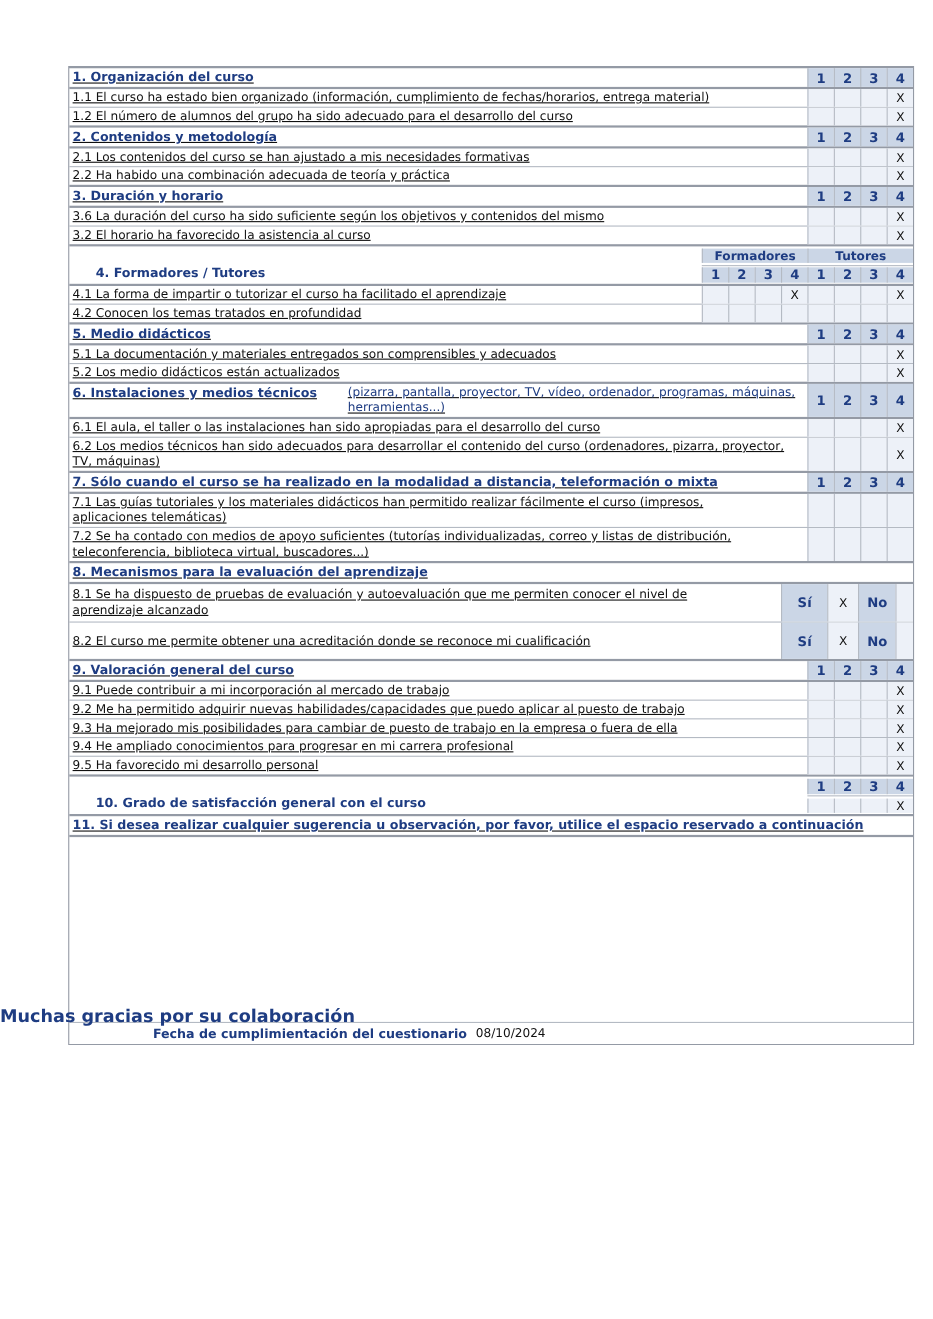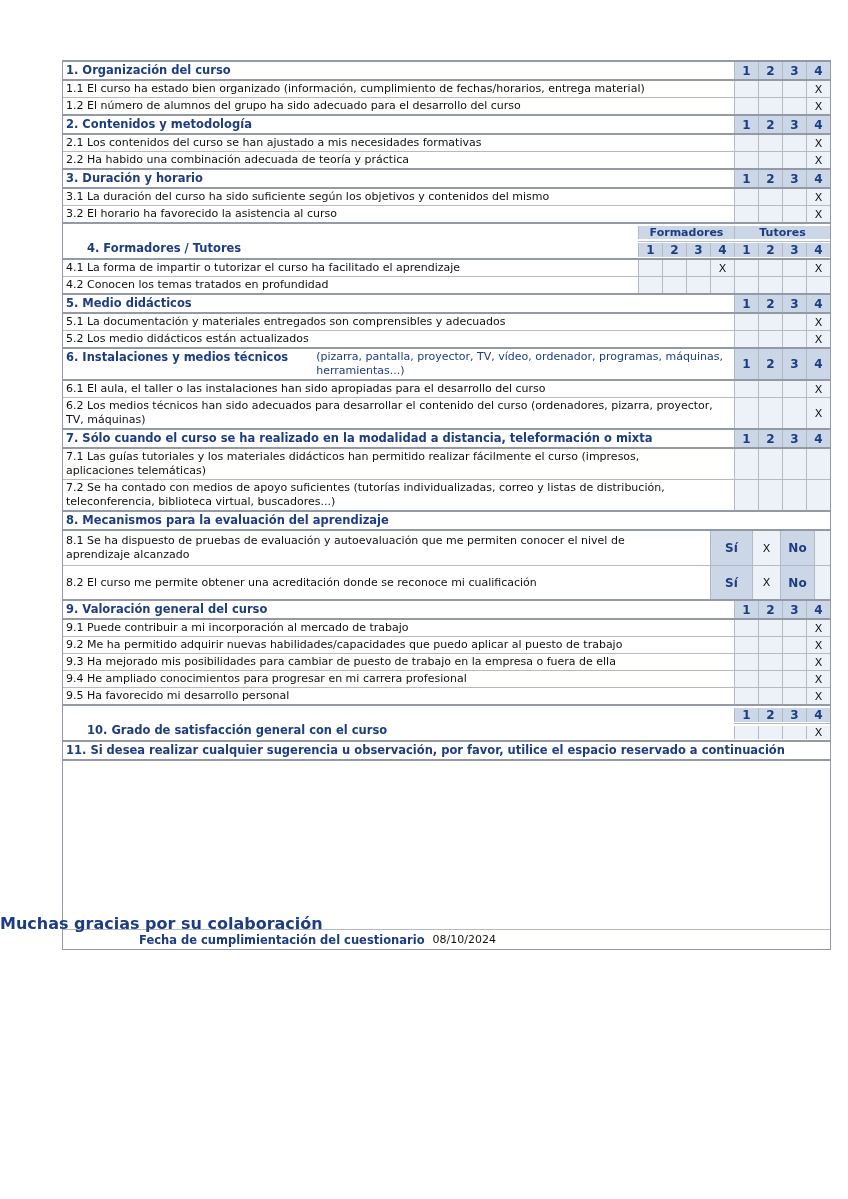--- a/index.html
+++ b/index.html
@@ -10,21 +10,21 @@
   .form-table { position:absolute; left:62px; top:60px; width:769px;
     border:1px solid var(--border_dark); border-top:2px solid var(--border_dark);
     background:#fff; }
 
   .r { display:flex; align-items:stretch; border-top:1px solid var(--border); }
   .r.sec { border-top:2px solid var(--border_dark); border-bottom:2px solid var(--border_dark); }
   .r.nt { border-top:none;gap:24px; }
   .r:first-child { border-top:none; }
 
   .qtext { flex:1; padding:1px 0 1px 3px; font-size:11px; line-height:14px;
-    color:#101010; min-width:0; }
+    color:#101010; min-width:0;text-decoration:underline; }
   .sec-title { font-weight:bold; color:var(--navy); font-size:11.5px; line-height:15px; }
   .sec-note { color:var(--navy); font-size:11px; line-height:14px; font-weight:normal; }
   .sec-flex { display:flex; gap:28px; }
   .sec-flex .sec-note { flex:1; padding-right:6px; }
 
   .cells { display:flex; flex:0 0 auto; }
   .cell { width:24px; border-left:1px solid var(--border);
     display:flex; align-items:center; justify-content:center;
     font-size:11px; color:#111; }
   .cell.hdr { background:var(--shaded); color:var(--navy); font-weight:bold; font-size:12px; }
@@ -122,21 +122,21 @@
         <div class="sec-title">3. Duración y horario</div>
       </div>
       <div class="cells">
         <div class="cell hdr">1</div>
         <div class="cell hdr">2</div>
         <div class="cell hdr">3</div>
         <div class="cell hdr">4</div>
       </div>
     </div>
     <div class="r r-item nt">
-      <div class="qtext">3.1 La duración del curso ha sido suficiente según los objetivos y contenidos del mismo</div>
+      <div class="qtext">3.6 La duración del curso ha sido suficiente según los objetivos y contenidos del mismo</div>
       <div class="cells">
         <div class="cell rate"></div>
         <div class="cell rate"></div>
         <div class="cell rate"></div>
         <div class="cell rate">X</div>
       </div>
     </div>
     <div class="r r-item">
       <div class="qtext">3.2 El horario ha favorecido la asistencia al curso</div>
       <div class="cells">

